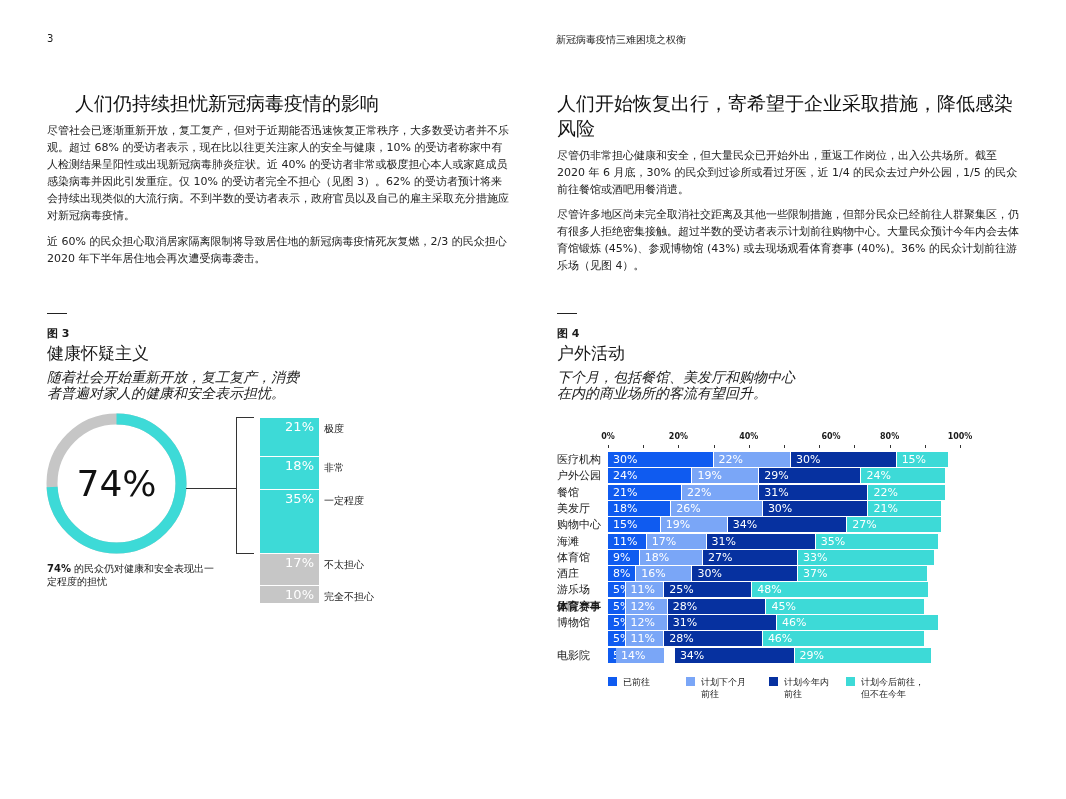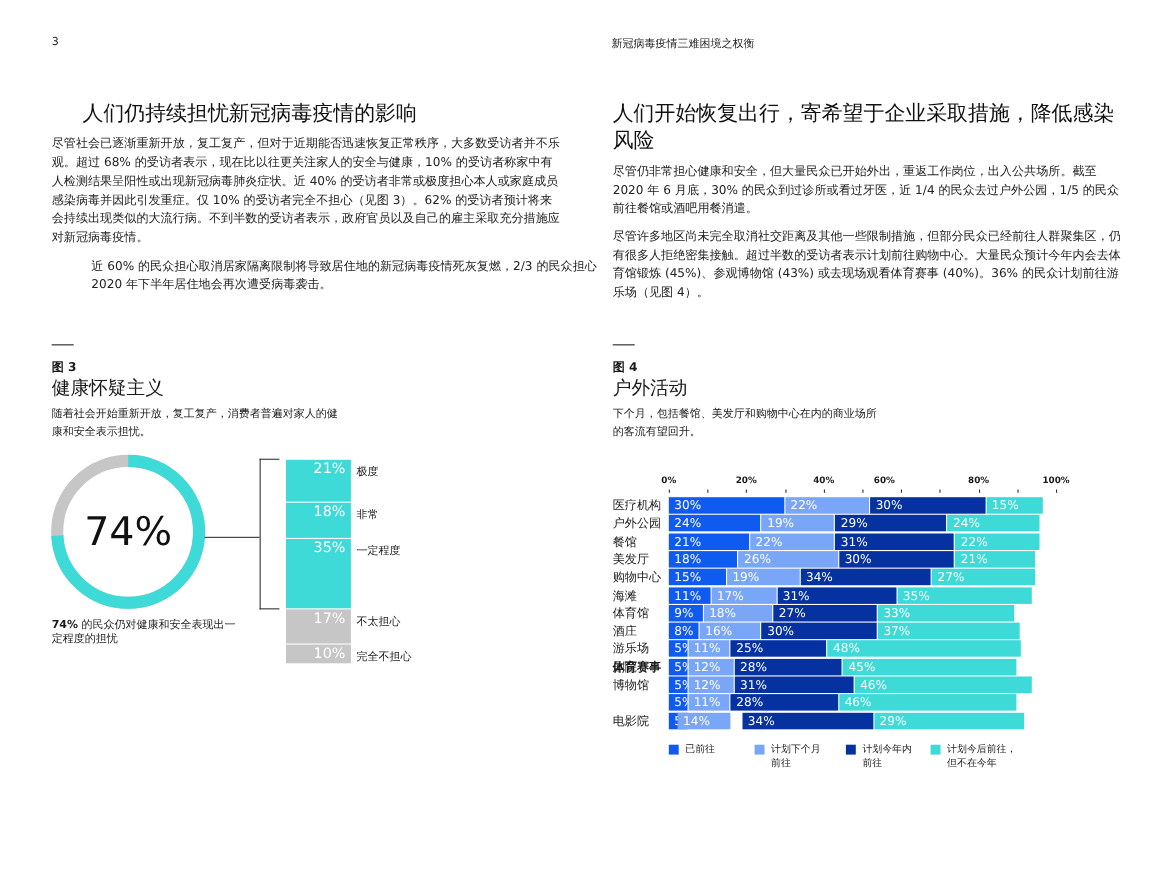--- a/index.html
+++ b/index.html
@@ -8,21 +8,21 @@
     font-family: "DejaVu Sans", "Liberation Sans", sans-serif; color: #1a1a1a;
   }
   .abs { position: absolute; }
   .page-num { left: 47px; top: 33px; font-size: 10px; }
   .running-head { left: 556px; top: 33px; font-size: 10px; }
   .h1 { font-size: 19px; line-height: 25px; font-weight: normal; margin: 0; color: #111; }
   .body-text { font-size: 11px; line-height: 17px; color: #222; margin: 0; }
   .fig-rule { width: 20px; height: 1px; background: #222; }
   .fig-label { font-size: 11px; font-weight: bold; }
   .fig-title { font-size: 17px; line-height: 22px; }
-  .fig-sub { font-size: 10px; line-height: 16px; }
+  .fig-sub { font-size: 14px; line-height: 16px; font-style: italic; }
 
   
   .donut-wrap { left: 46px; top: 413px; width: 141px; height: 141px; }
   .donut-center { position: absolute; left: 0; top: 0; width: 141px; height: 141px;
     display: flex; align-items: center; justify-content: center; font-size: 36px; color: #111; }
   .donut-caption { left: 47px; top: 562px; font-size: 10px; line-height: 13px; width: 170px; }
 
   .stack-seg { position: absolute; left: 260px; width: 59px; color: #ffffff; font-size: 13px;
     text-align: right; box-sizing: border-box; padding-right: 5px; padding-top: 1px; }
   .stack-label { position: absolute; left: 324px; font-size: 10px; }
@@ -37,21 +37,21 @@
   .legend-swatch { width: 9px; height: 9px; margin-top: 1px; flex: 0 0 auto; }
 </style>
 </head>
 <body>
 
 <div class="abs page-num">3</div>
 <div class="abs running-head">新冠病毒疫情三难困境之权衡</div>
 
 <h1 class="abs h1" style="left:47px; top:91px; width:480px;margin-left:28px;">人们仍持续担忧新冠病毒疫情的影响</h1>
 <p class="abs body-text" style="left:47px; top:122px; width:465px;">尽管社会已逐渐重新开放，复工复产，但对于近期能否迅速恢复正常秩序，大多数受访者并不乐观。超过 68% 的受访者表示，现在比以往更关注家人的安全与健康，10% 的受访者称家中有人检测结果呈阳性或出现新冠病毒肺炎症状。近 40% 的受访者非常或极度担心本人或家庭成员感染病毒并因此引发重症。仅 10% 的受访者完全不担心（见图 3）。62% 的受访者预计将来会持续出现类似的大流行病。不到半数的受访者表示，政府官员以及自己的雇主采取充分措施应对新冠病毒疫情。</p>
-<p class="abs body-text" style="left:47px; top:233px; width:465px;margin-left:36px;">近 60% 的民众担心取消居家隔离限制将导致居住地的新冠病毒疫情死灰复燃，2/3 的民众担心 2020 年下半年居住地会再次遭受病毒袭击。</p>
+<p class="abs body-text" style="left:47px; top:233px; width:465px;">近 60% 的民众担心取消居家隔离限制将导致居住地的新冠病毒疫情死灰复燃，2/3 的民众担心 2020 年下半年居住地会再次遭受病毒袭击。</p>
 
 <div class="abs fig-rule" style="left:47px; top:313px;"></div>
 <div class="abs fig-label" style="left:47px; top:326px;">图 3</div>
 <div class="abs fig-title" style="left:47px; top:342px;">健康怀疑主义</div>
 <div class="abs fig-sub" style="left:47px; top:369px; width:265px;">随着社会开始重新开放，复工复产，消费者普遍对家人的健康和安全表示担忧。</div>
 
 <div class="abs donut-wrap">
   <svg width="141" height="141" viewBox="0 0 141 141">
     <circle cx="70.5" cy="70.5" r="64.5" fill="none" stroke="#c6c6c6" stroke-width="11"></circle>
     <circle id="donut-arc" cx="70.5" cy="70.5" r="64.5" fill="none" stroke="#3ddad7" stroke-width="11" transform="rotate(-90 70.5 70.5)" stroke-dasharray="299.89643471168165 405.2654523130833"></circle>
@@ -84,21 +84,21 @@
 
 <div class="abs fig-rule" style="left:557px; top:313px;"></div>
 <div class="abs fig-label" style="left:557px; top:326px;">图 4</div>
 <div class="abs fig-title" style="left:557px; top:342px;">户外活动</div>
 <div class="abs fig-sub" style="left:557px; top:369px; width:240px;">下个月，包括餐馆、美发厅和购物中心在内的商业场所的客流有望回升。</div>
 
 <div id="bar-chart">
     <div class="tick-label" style="left: 608px;">0%</div>
     <div class="tick-label" style="left: 678.4px;">20%</div>
     <div class="tick-label" style="left: 748.8px;">40%</div>
-    <div class="tick-label" style="left: 804px;">60%</div>
+    <div class="tick-label" style="left: 831px;">60%</div>
     <div class="tick-label" style="left: 889.6px;">80%</div>
     <div class="tick-label" style="left: 960px;">100%</div>
     <div class="tick" style="left: 608px;"></div>
     <div class="tick" style="left: 643.2px;"></div>
     <div class="tick" style="left: 678.4px;"></div>
     <div class="tick" style="left: 713.6px;"></div>
     <div class="tick" style="left: 748.8px;"></div>
     <div class="tick" style="left: 784px;"></div>
     <div class="tick" style="left: 819.2px;"></div>
     <div class="tick" style="left: 854.4px;"></div>
@@ -132,21 +132,21 @@
     <div class="bar-seg" style="left: 847.36px; top: 517.2px; width: 94.04px; background: rgb(61, 218, 215);">27%</div>
     <div class="cat-label" style="top: 533.5px;">海滩</div>
     <div class="bar-seg" style="left: 608px; top: 533.5px; width: 37.72px; background: rgb(15, 91, 240);">11%</div>
     <div class="bar-seg" style="left: 646.72px; top: 533.5px; width: 58.84px; background: rgb(122, 166, 247);">17%</div>
     <div class="bar-seg" style="left: 706.56px; top: 533.5px; width: 108.12px; background: rgb(6, 49, 160);">31%</div>
     <div class="bar-seg" style="left: 815.68px; top: 533.5px; width: 122.2px; background: rgb(61, 218, 215);">35%</div>
     <div class="cat-label" style="top: 549.8px;">体育馆</div>
     <div class="bar-seg" style="left: 608px; top: 549.8px; width: 30.68px; background: rgb(15, 91, 240);">9%</div>
     <div class="bar-seg" style="left: 639.68px; top: 549.8px; width: 62.36px; background: rgb(122, 166, 247);">18%</div>
     <div class="bar-seg" style="left: 703.04px; top: 549.8px; width: 94.04px; background: rgb(6, 49, 160);">27%</div>
-    <div class="bar-seg" style="left: 798.08px; top: 549.8px; width: 124px; background: rgb(61, 218, 215);">33%</div>
+    <div class="bar-seg" style="left: 798.08px; top: 549.8px; width: 136px; background: rgb(61, 218, 215);">33%</div>
     <div class="cat-label" style="top: 566.1px;">酒庄</div>
     <div class="bar-seg" style="left: 608px; top: 566.1px; width: 27.16px; background: rgb(15, 91, 240);">8%</div>
     <div class="bar-seg" style="left: 636.16px; top: 566.1px; width: 55.32px; background: rgb(122, 166, 247);">16%</div>
     <div class="bar-seg" style="left: 692.48px; top: 566.1px; width: 104.6px; background: rgb(6, 49, 160);">30%</div>
     <div class="bar-seg" style="left: 798.08px; top: 566.1px; width: 129.24px; background: rgb(61, 218, 215);">37%</div>
     <div class="cat-label" style="top: 582.4px;">游乐场</div>
     <div class="bar-seg" style="left: 608px; top: 582.4px; width: 16.6px; background: rgb(15, 91, 240);">5%</div>
     <div class="bar-seg" style="left: 625.6px; top: 582.4px; width: 37.72px; background: rgb(122, 166, 247);">11%</div>
     <div class="bar-seg" style="left: 664.32px; top: 582.4px; width: 87px; background: rgb(6, 49, 160);">25%</div>
     <div class="bar-seg" style="left: 752.32px; top: 582.4px; width: 176px; background: rgb(61, 218, 215);">48%</div>

